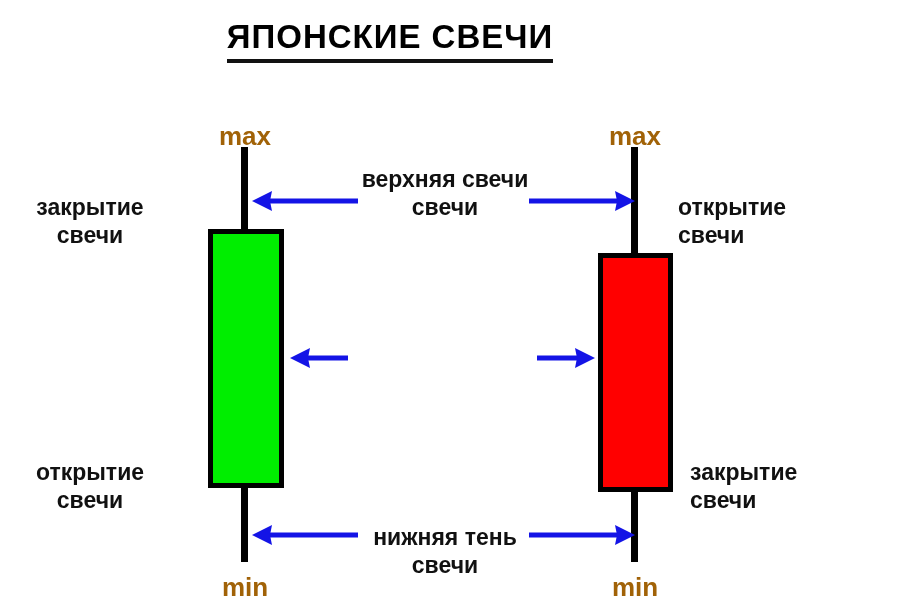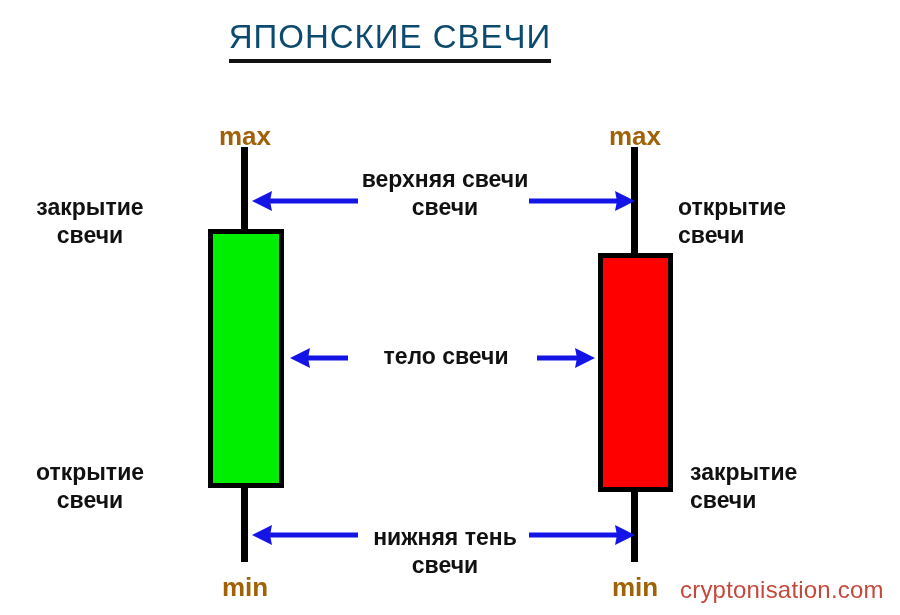--- a/index.html
+++ b/index.html
@@ -19,23 +19,23 @@
   }
 
   
   .title {
     position: absolute;
     left: 0;
     top: 18px;
     width: 780px;
     text-align: center;
     font-size: 33px;
-    font-weight: normal;
+    font-weight: bold;
     letter-spacing: 1px;
-    color: #0c4a6e;
+    color: #000000;
   }
   .title span {
     display: inline-block;
     border-bottom: 4px solid #111111;
     padding-bottom: 3px;
   }
 
   
   .extreme {
     position: absolute;
@@ -153,23 +153,20 @@
   <svg class="arrow-svg" style="left:250px; top:188px;" width="110" height="26" viewBox="0 0 110 26">
     <line x1="108" y1="13" x2="16" y2="13" stroke="#1414E6" stroke-width="5"></line>
     <polygon points="2,13 22,3 20,13 22,23" fill="#1414E6"></polygon>
   </svg>
 
   <svg class="arrow-svg" style="left:527px; top:188px;" width="110" height="26" viewBox="0 0 110 26">
     <line x1="2" y1="13" x2="94" y2="13" stroke="#1414E6" stroke-width="5"></line>
     <polygon points="108,13 88,3 90,13 88,23" fill="#1414E6"></polygon>
   </svg>
 
-  <div class="ann-text" style="left:346px; top:343px; width:200px;">
-    <span class="l1">тело свечи</span>
-  </div>
 
   <svg class="arrow-svg" style="left:288px; top:345px;" width="62" height="26" viewBox="0 0 62 26">
     <line x1="60" y1="13" x2="16" y2="13" stroke="#1414E6" stroke-width="5"></line>
     <polygon points="2,13 22,3 20,13 22,23" fill="#1414E6"></polygon>
   </svg>
 
   <svg class="arrow-svg" style="left:535px; top:345px;" width="62" height="26" viewBox="0 0 62 26">
     <line x1="2" y1="13" x2="46" y2="13" stroke="#1414E6" stroke-width="5"></line>
     <polygon points="60,13 40,3 42,13 40,23" fill="#1414E6"></polygon>
   </svg>
@@ -182,15 +179,14 @@
   <svg class="arrow-svg" style="left:250px; top:522px;" width="110" height="26" viewBox="0 0 110 26">
     <line x1="108" y1="13" x2="16" y2="13" stroke="#1414E6" stroke-width="5"></line>
     <polygon points="2,13 22,3 20,13 22,23" fill="#1414E6"></polygon>
   </svg>
 
   <svg class="arrow-svg" style="left:527px; top:522px;" width="110" height="26" viewBox="0 0 110 26">
     <line x1="2" y1="13" x2="94" y2="13" stroke="#1414E6" stroke-width="5"></line>
     <polygon points="108,13 88,3 90,13 88,23" fill="#1414E6"></polygon>
   </svg>
 
-  <div class="watermark" style="left:680px; top:576px;">cryptonisation.com</div>
 
 </div>
 
 </body></html>

